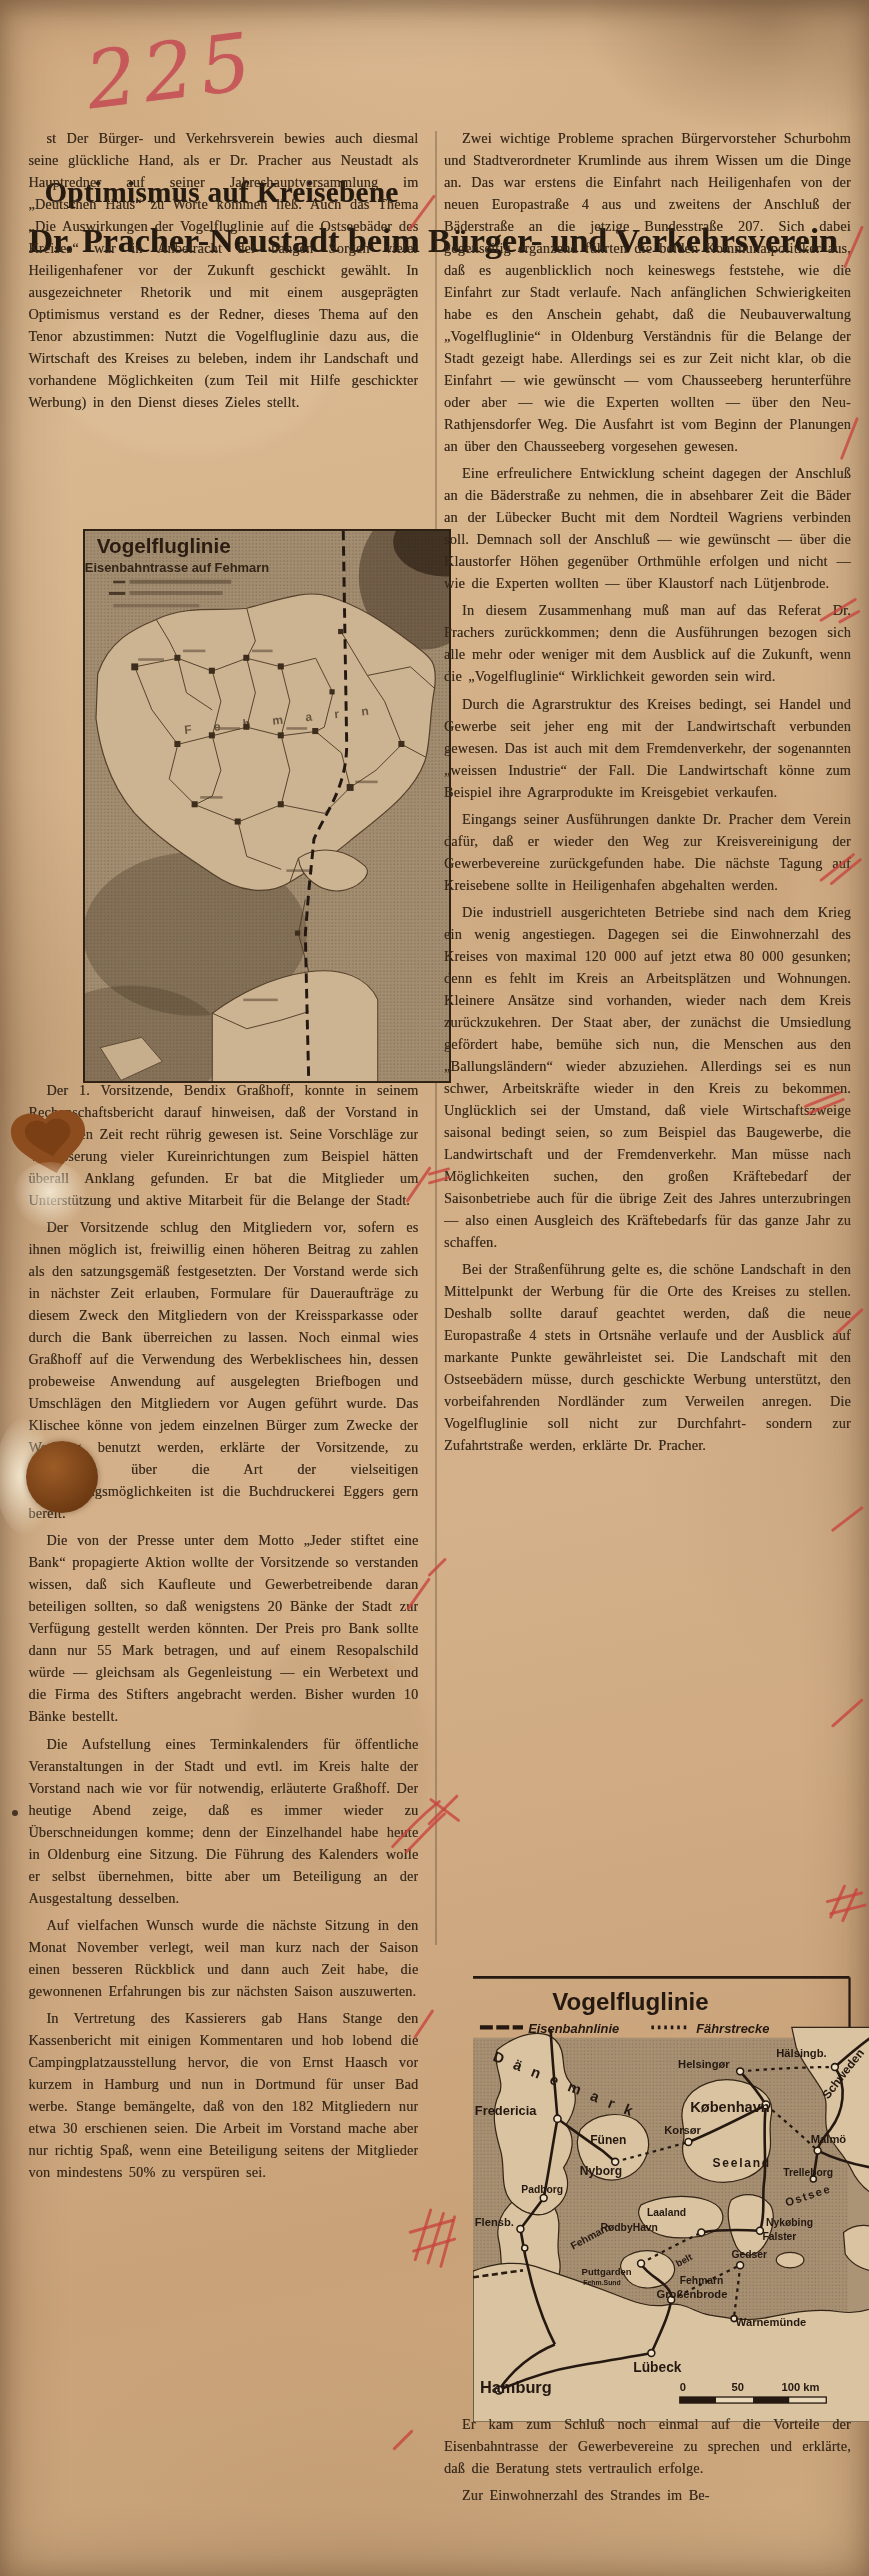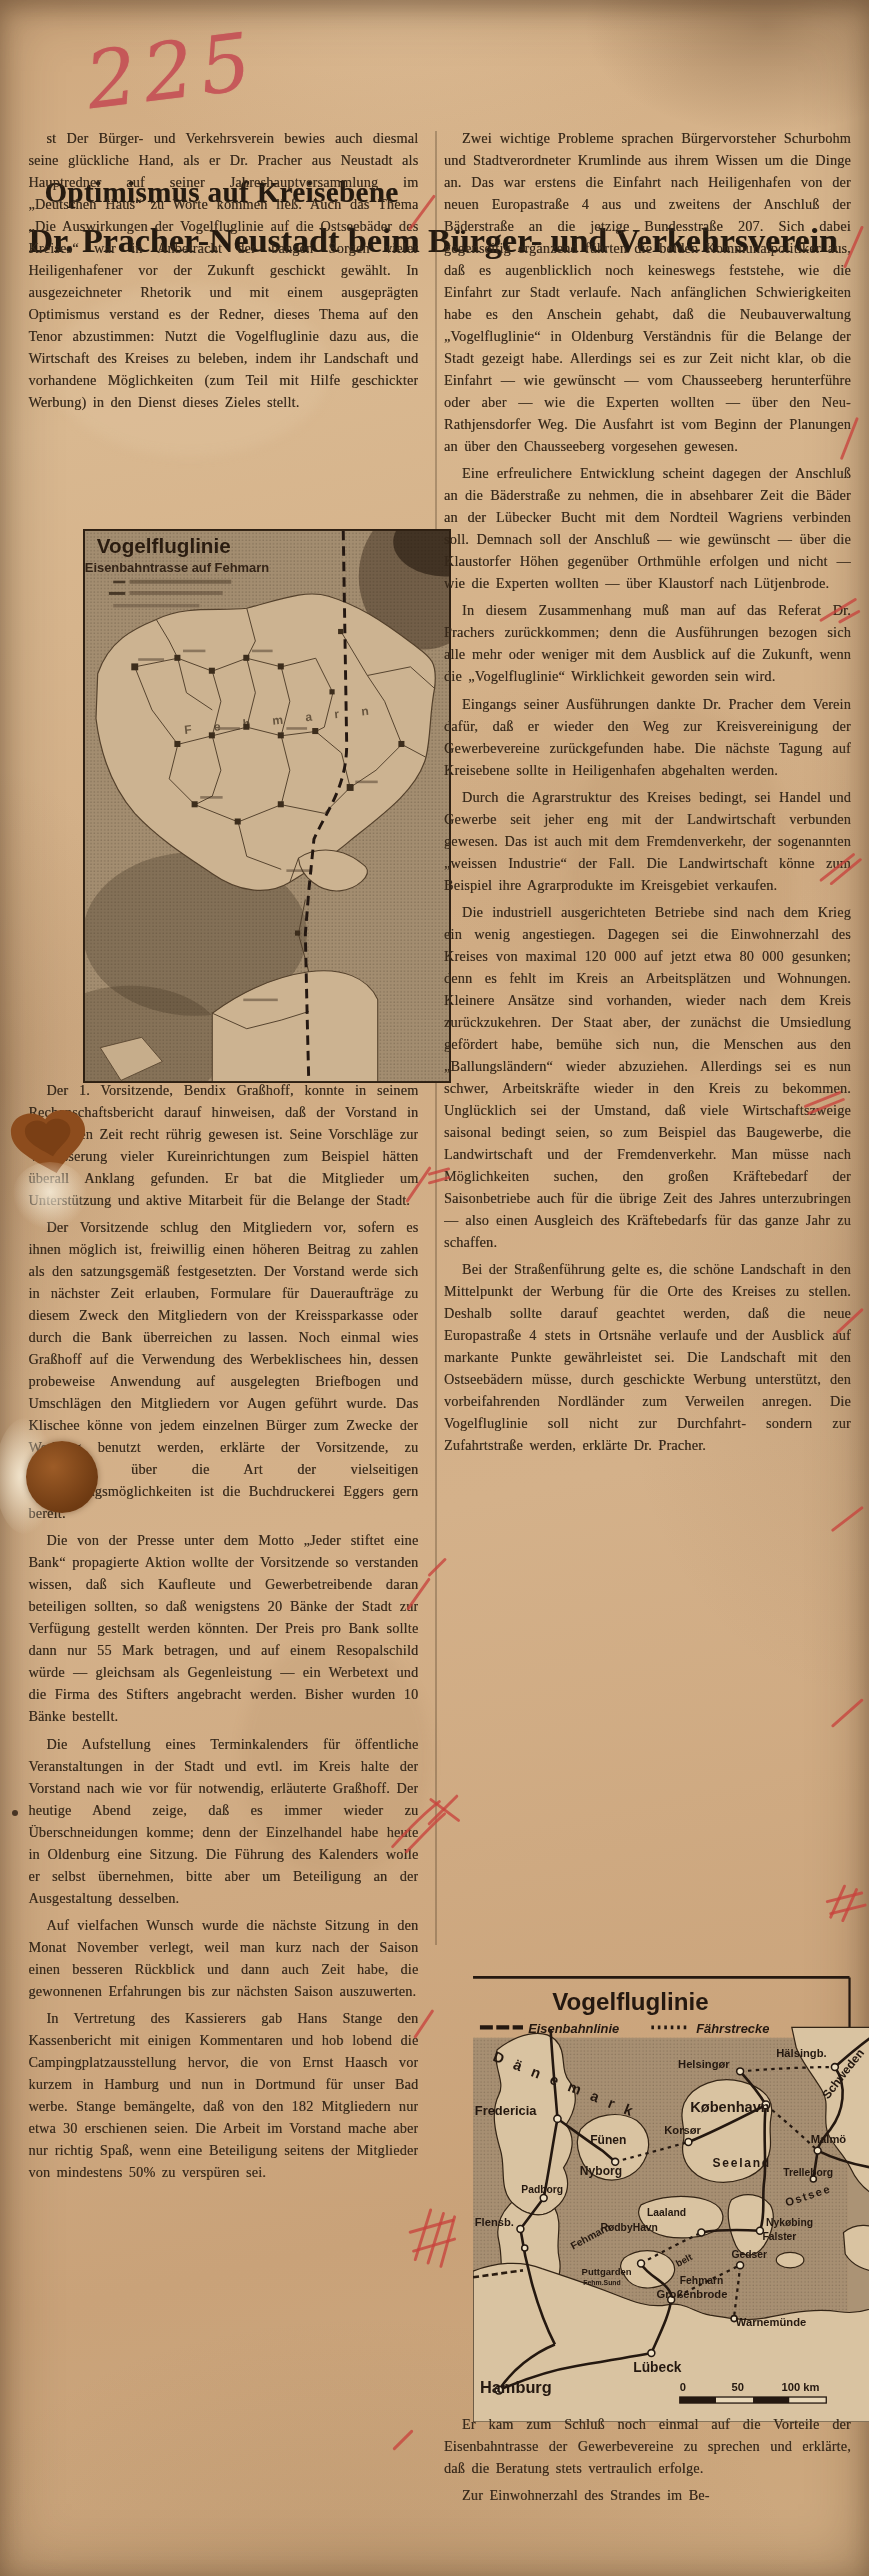--- a/index.html
+++ b/index.html
@@ -184,22 +184,22 @@
     <p>Die von der Presse unter dem Motto „Jeder stiftet eine Bank“ propagierte Aktion wollte der Vorsitzende so verstanden wissen, daß sich Kaufleute und Gewerbetreibende daran beteiligen sollten, so daß wenigstens 20 Bänke der Stadt zur Verfügung gestellt werden könnten. Der Preis pro Bank sollte dann nur 55 Mark betragen, und auf einem Resopalschild würde — gleichsam als Gegenleistung — ein Werbetext und die Firma des Stifters angebracht werden. Bisher wurden 10 Bänke bestellt.</p>
     <p>Die Aufstellung eines Terminkalenders für öffentliche Veranstaltungen in der Stadt und evtl. im Kreis halte der Vorstand nach wie vor für notwendig, erläuterte Graßhoff. Der heutige Abend zeige, daß es immer wieder zu Überschneidungen komme; denn der Einzelhandel habe heute in Oldenburg eine Sitzung. Die Führung des Kalenders wolle er selbst übernehmen, bitte aber um Beteiligung an der Ausgestaltung desselben.</p>
     <p>Auf vielfachen Wunsch wurde die nächste Sitzung in den Monat November verlegt, weil man kurz nach der Saison einen besseren Rückblick und dann auch Zeit habe, die gewonnenen Erfahrungen bis zur nächsten Saison auszuwerten.</p>
     <p>In Vertretung des Kassierers gab Hans Stange den Kassenbericht mit einigen Kommentaren und hob lobend die Campingplatzausstellung hervor, die von Ernst Haasch vor kurzem in Hamburg und nun in Dortmund für unser Bad werbe. Stange bemängelte, daß von den 182 Mitgliedern nur etwa 30 erschienen seien. Die Arbeit im Vorstand mache aber nur richtig Spaß, wenn eine Beteiligung seitens der Mitglieder von mindestens 50% zu verspüren sei.</p>
   </div>
 
   <div class="col col-right-top">
     <p>Zwei wichtige Probleme sprachen Bürgervorsteher Schurbohm und Stadtverordneter Krumlinde aus ihrem Wissen um die Dinge an. Das war erstens die Einfahrt nach Heiligenhafen von der neuen Europastraße 4 aus und zweitens der Anschluß der Bäderstraße an die jetzige Bundesstraße 207. Sich dabei gegenseitig ergänzend führten die beiden Kommunalpolitiker aus, daß es augenblicklich noch keineswegs feststehe, wie die Einfahrt zur Stadt verlaufe. Nach anfänglichen Schwierigkeiten habe es den Anschein gehabt, daß die Neubauverwaltung „Vogelfluglinie“ in Oldenburg Verständnis für die Belange der Stadt gezeigt habe. Allerdings sei es zur Zeit nicht klar, ob die Einfahrt — wie gewünscht — vom Chausseeberg herunterführe oder aber — wie die Experten wollten — über den Neu-Rathjensdorfer Weg. Die Ausfahrt ist vom Beginn der Planungen an über den Chausseeberg vorgesehen gewesen.</p>
     <p>Eine erfreulichere Entwicklung scheint dagegen der Anschluß an die Bäderstraße zu nehmen, die in absehbarer Zeit die Bäder an der Lübecker Bucht mit dem Nordteil Wagriens verbinden soll. Demnach soll der Anschluß — wie gewünscht — über die Klaustorfer Höhen gegenüber Orthmühle erfolgen und nicht — wie die Experten wollten — über Klaustorf nach Lütjenbrode.</p>
     <p>In diesem Zusammenhang muß man auf das Referat Dr. Prachers zurückkommen; denn die Ausführungen bezogen sich alle mehr oder weniger mit dem Ausblick auf die Zukunft, wenn die „Vogelfluglinie“ Wirklichkeit geworden sein wird.</p>
+    <p>Durch die Agrarstruktur des Kreises bedingt, sei Handel und Gewerbe seit jeher eng mit der Landwirtschaft verbunden gewesen. Das ist auch mit dem Fremdenverkehr, der sogenannten „weissen Industrie“ der Fall. Die Landwirtschaft könne zum Beispiel ihre Agrarprodukte im Kreisgebiet verkaufen.</p>
     <p>Eingangs seiner Ausführungen dankte Dr. Pracher dem Verein dafür, daß er wieder den Weg zur Kreisvereinigung der Gewerbevereine zurückgefunden habe. Die nächste Tagung auf Kreisebene sollte in Heiligenhafen abgehalten werden.</p>
-    <p>Durch die Agrarstruktur des Kreises bedingt, sei Handel und Gewerbe seit jeher eng mit der Landwirtschaft verbunden gewesen. Das ist auch mit dem Fremdenverkehr, der sogenannten „weissen Industrie“ der Fall. Die Landwirtschaft könne zum Beispiel ihre Agrarprodukte im Kreisgebiet verkaufen.</p>
     <p>Die industriell ausgerichteten Betriebe sind nach dem Krieg ein wenig angestiegen. Dagegen sei die Einwohnerzahl des Kreises von maximal 120 000 auf jetzt etwa 80 000 gesunken; denn es fehlt im Kreis an Arbeitsplätzen und Wohnungen. Kleinere Ansätze sind vorhanden, wieder nach dem Kreis zurückzukehren. Der Staat aber, der zunächst die Umsiedlung gefördert habe, bemühe sich nun, die Menschen aus den „Ballungsländern“ wieder abzuziehen. Allerdings sei es nun schwer, Arbeitskräfte wieder in den Kreis zu bekommen. Unglücklich sei der Umstand, daß viele Wirtschaftszweige saisonal bedingt seien, so zum Beispiel das Baugewerbe, die Landwirtschaft und der Fremdenverkehr. Man müsse nach Möglichkeiten suchen, den großen Kräftebedarf der Saisonbetriebe auch für die übrige Zeit des Jahres unterzubringen — also einen Ausgleich des Kräftebedarfs für das ganze Jahr zu schaffen.</p>
     <p>Bei der Straßenführung gelte es, die schöne Landschaft in den Mittelpunkt der Werbung für die Orte des Kreises zu stellen. Deshalb sollte darauf geachtet werden, daß die neue Europastraße 4 stets in Ortsnähe verlaufe und der Ausblick auf markante Punkte gewährleistet sei. Die Landschaft mit den Ostseebädern müsse, durch geschickte Werbung unterstützt, den vorbeifahrenden Nordländer zum Verweilen anregen. Die Vogelfluglinie soll nicht zur Durchfahrt- sondern zur Zufahrtstraße werden, erklärte Dr. Pracher.</p>
   </div>
 
   <figure class="map2">
     <svg viewBox="0 0 470 520" width="405" height="448">
       <defs>
         <pattern id="ht2" width="4" height="4" patternUnits="userSpaceOnUse">
           <circle cx="1.3" cy="1.3" r="0.85" fill="rgba(70,55,40,0.28)"></circle>
         </pattern>

